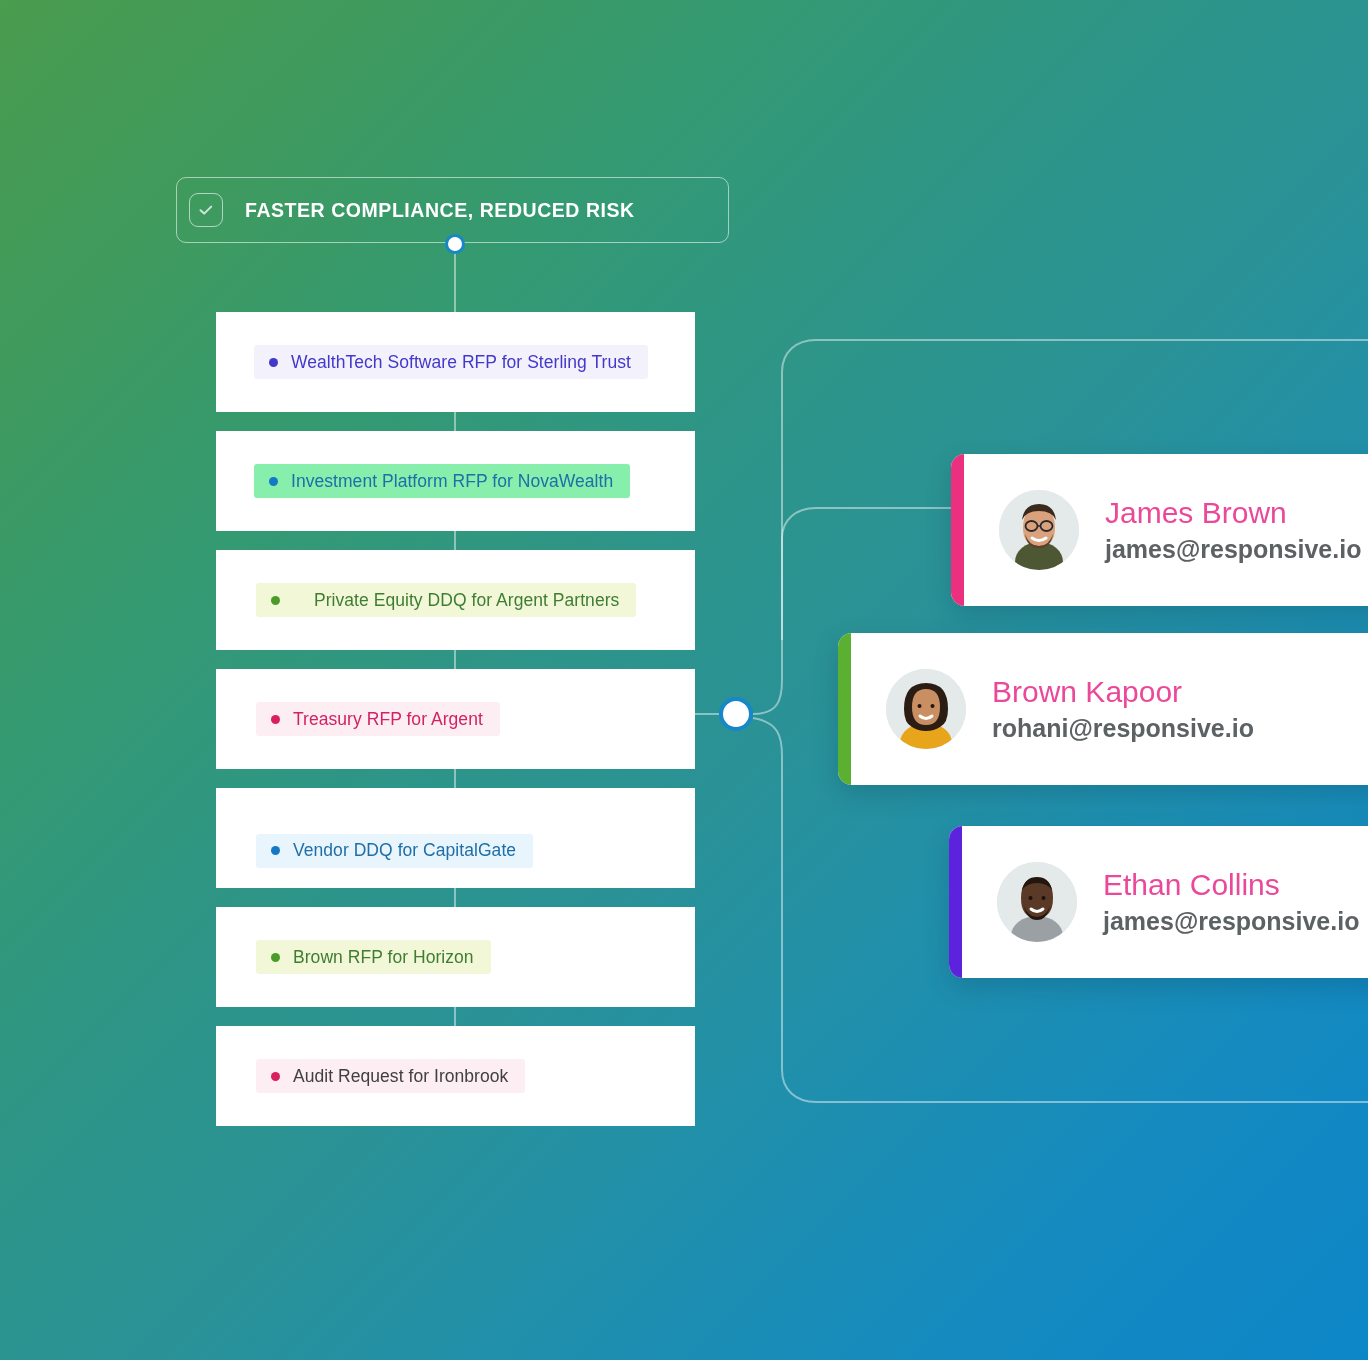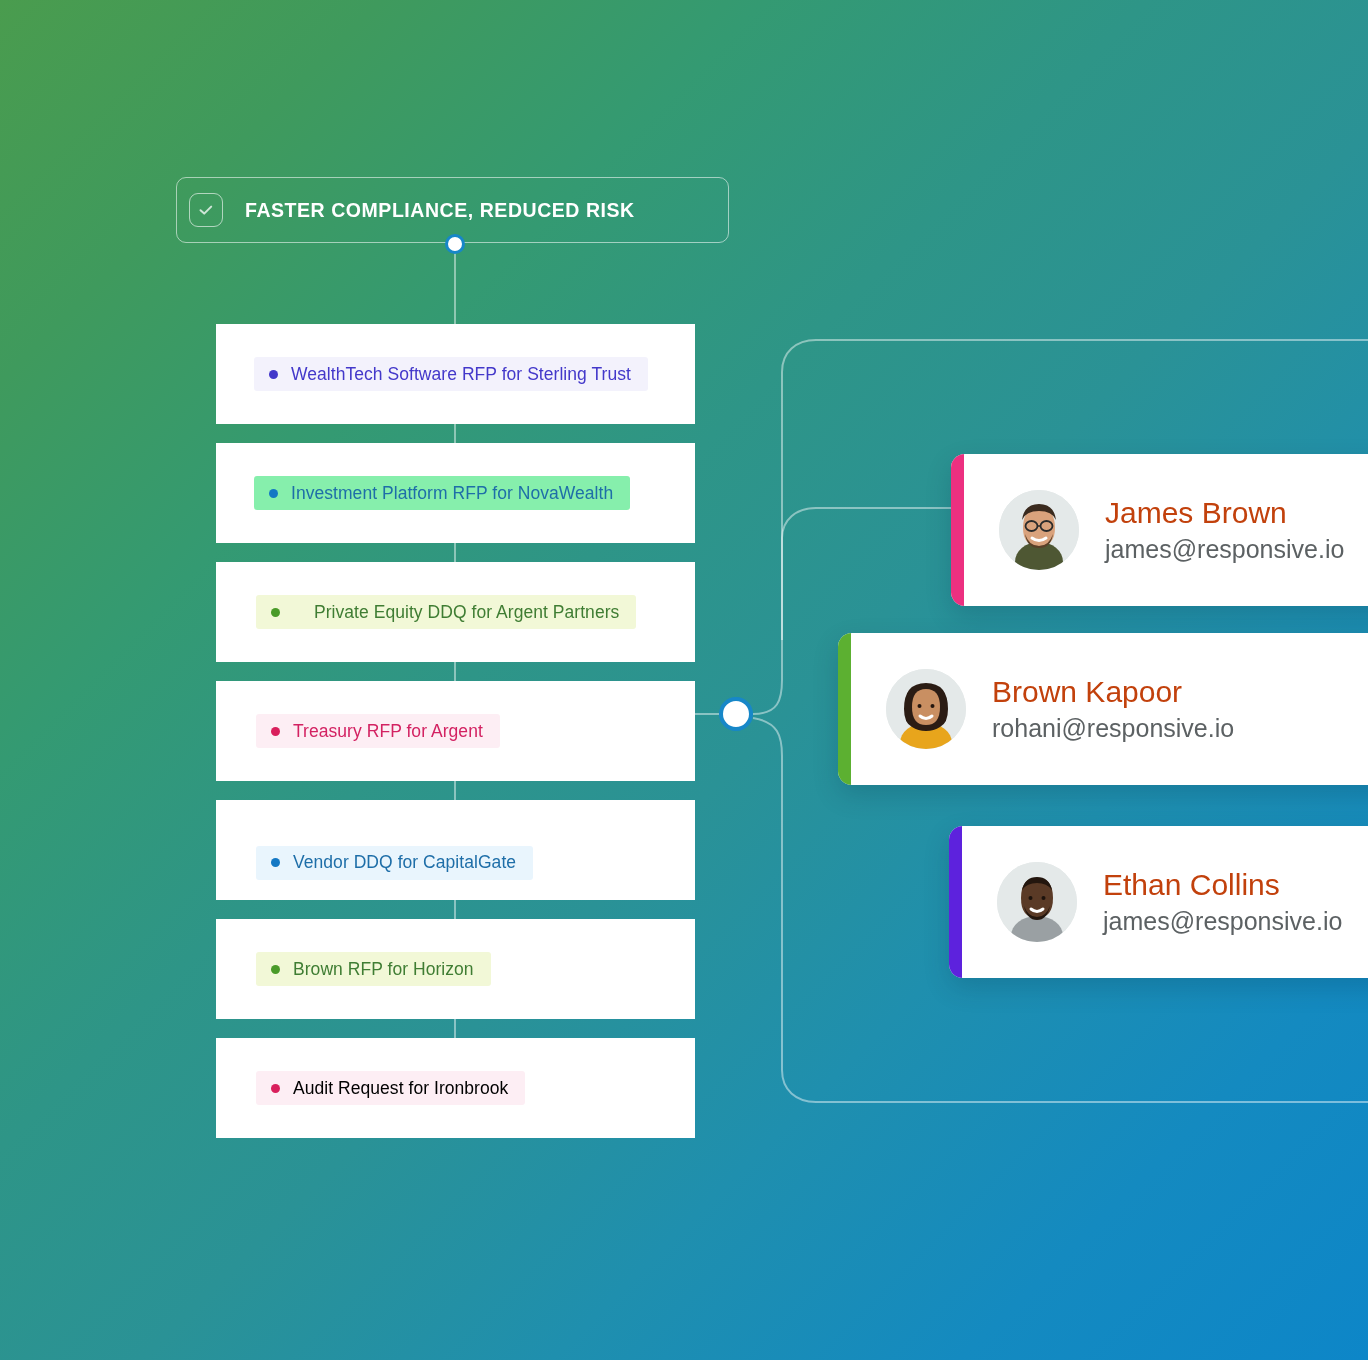--- a/index.html
+++ b/index.html
@@ -86,21 +86,21 @@
   .node-hub {
     left: 719px; top: 697px;
     width: 34px; height: 34px;
     border-width: 4px;
   }
 
   
   .rows {
     position: absolute;
     left: 216px;
-    top: 324px;
+    top: 312px;
     width: 412px;
   }
   .row {
     width: 479px;
     height: 100px;
     background: #ffffff;
     display: flex;
     align-items: center;
     margin-bottom: 19px;
   }
@@ -152,27 +152,27 @@
   .card-avatar svg { display: block; width: 80px; height: 80px; }
   .card-text {
     margin-left: 26px;
     display: flex;
     flex-direction: column;
     justify-content: center;
   }
   .card-name {
     font-size: 30px;
     font-weight: 500;
-    color: #c2410c;
+    color: #ec4899;
     line-height: 1.24;
     white-space: nowrap;
   }
   .card-email {
     font-size: 25px;
-    font-weight: 400;
+    font-weight: 700;
     color: #5c6163;
     line-height: 1.3;
     margin-top: 2px;
     white-space: nowrap;
   }
 
   #card-0 { left: 951px; top: 454px; width: 480px; }
   #card-1 { left: 838px; top: 633px; width: 593px; }
   #card-2 { left: 949px; top: 826px; width: 482px; }
 </style>
@@ -240,21 +240,21 @@
       </div>
       <div class="row">
         <span class="pill" style="background: rgb(242, 248, 215); margin-left: 40px;">
           <span class="pill-dot" style="background: rgb(74, 155, 41);"></span>
           <span class="pill-label" style="color: rgb(63, 125, 51);">Brown RFP for Horizon</span>
         </span>
       </div>
       <div class="row">
         <span class="pill" style="background: rgb(253, 238, 244); margin-left: 40px;">
           <span class="pill-dot" style="background: rgb(217, 31, 92);"></span>
-          <span class="pill-label" style="color: #000000;">Audit Request for Ironbrook</span>
+          <span class="pill-label" style="color: #404040;">Audit Request for Ironbrook</span>
         </span>
       </div>
     </div>
 
   <div class="node node-hub" style="border-color: rgb(23, 135, 200);"></div>
 
   <div class="card" id="card-0">
     <span class="card-accent" style="background: rgb(236, 48, 128);"></span>
     <span class="card-avatar">
       <svg viewBox="0 0 80 80" xmlns="http://www.w3.org/2000/svg">

